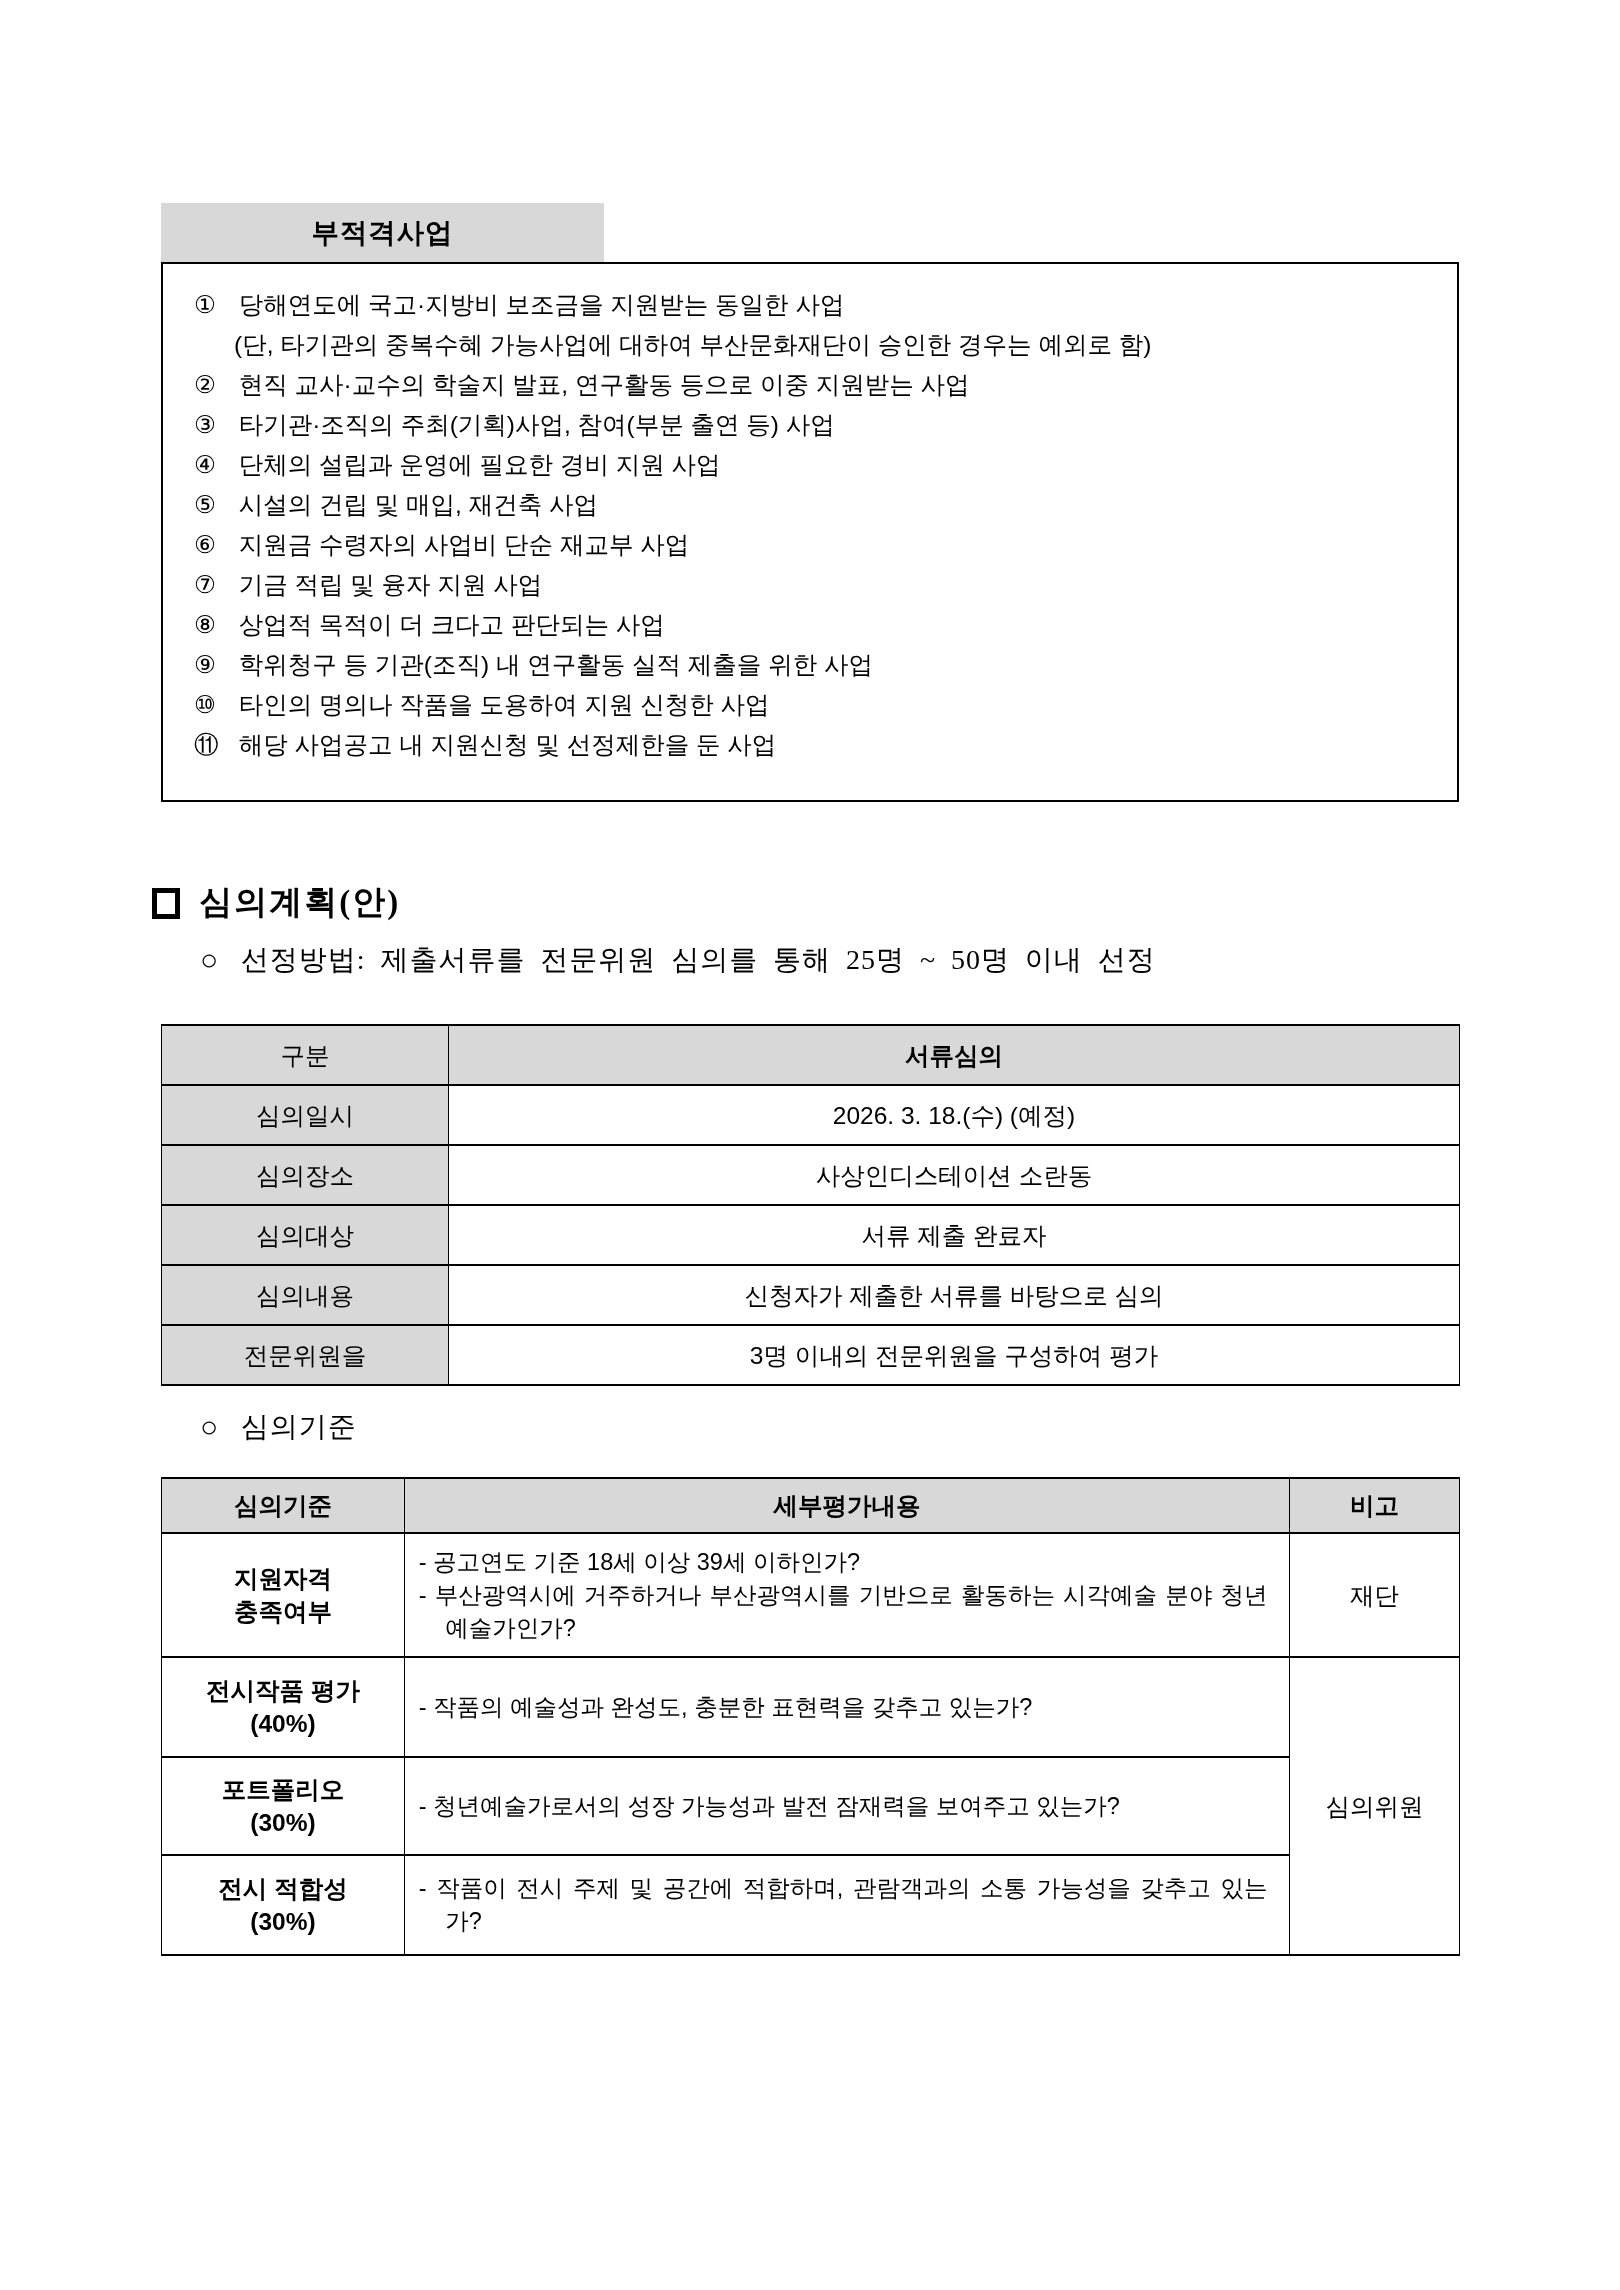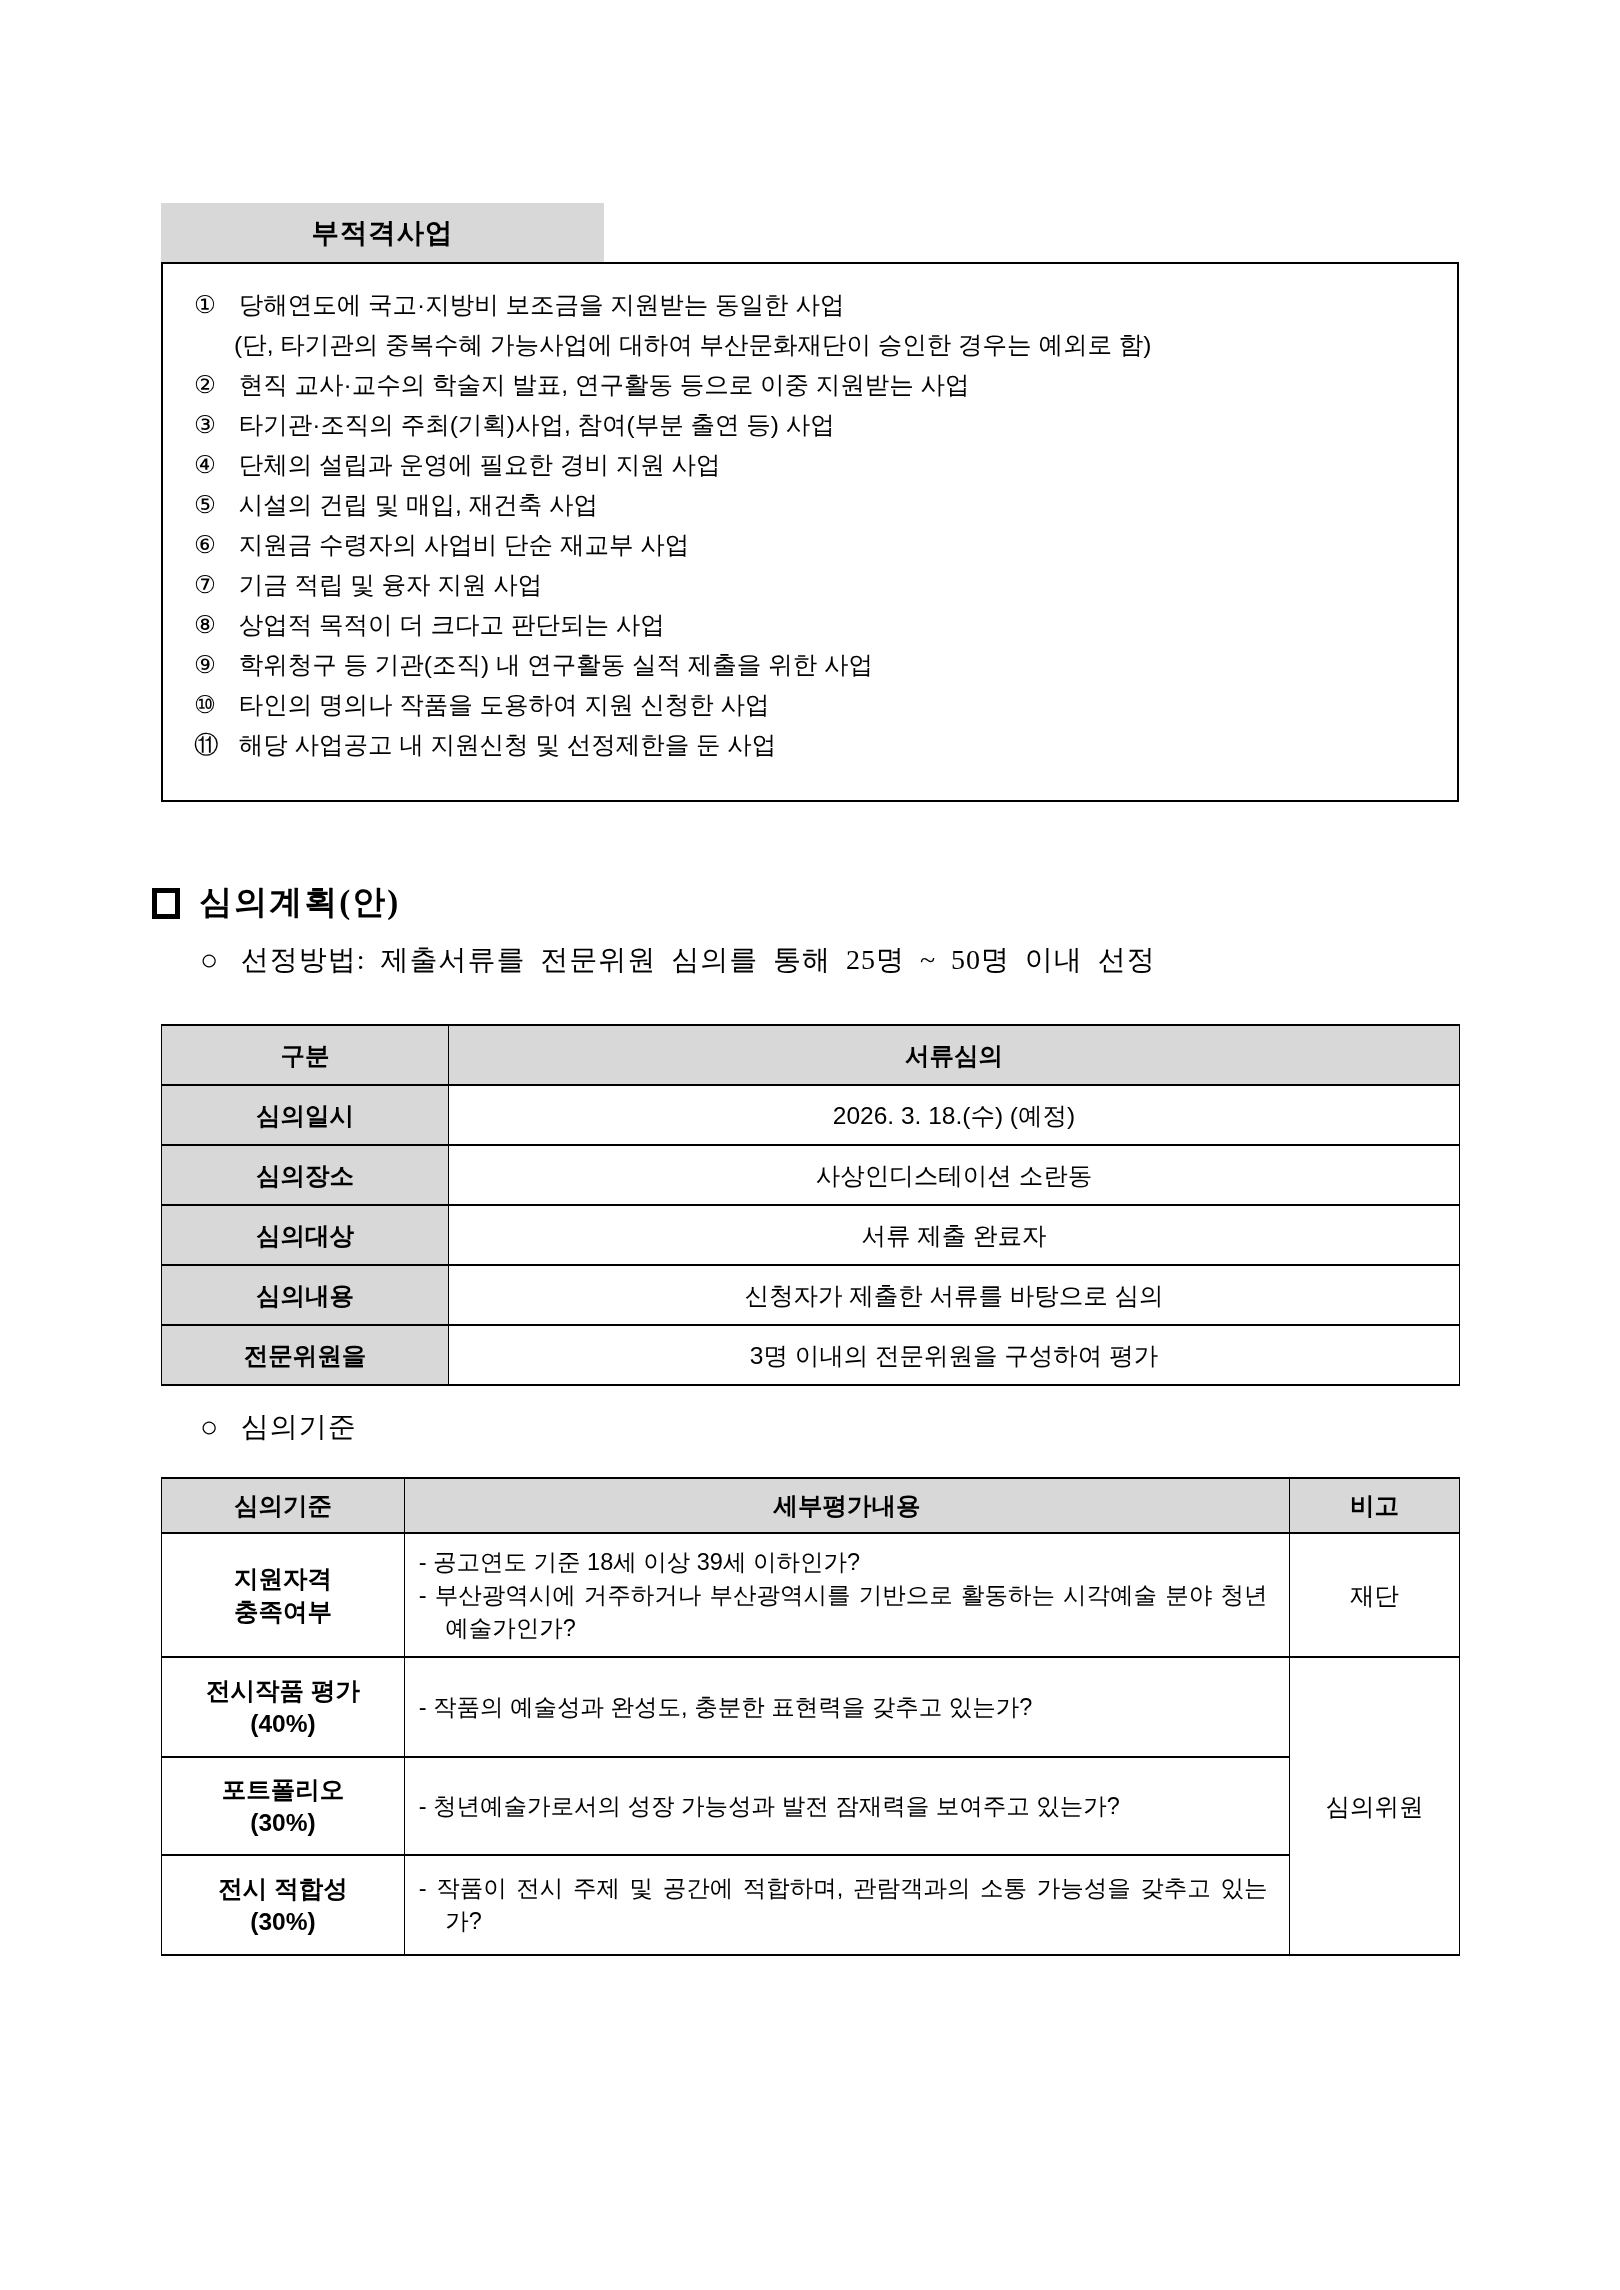--- a/index.html
+++ b/index.html
@@ -59,21 +59,21 @@
   td,th{
     border:1px solid #000;
     border-top-width:2px;border-bottom-width:2px;
     box-sizing:border-box;
     font-size:24.5px;vertical-align:middle;
     padding:0;
   }
   .tbl{position:absolute;left:161px;width:1298px;}
   #review-table{top:1024px;}
   #review-table td{height:60px;text-align:center;}
-  #review-table .lab{background:#d8d8d8;font-weight:bold;margin-left:48px;}
+  #review-table .lab{background:#d8d8d8;font-weight:normal;margin-left:48px;}
   #review-table .hdr{background:#d8d8d8;font-weight:bold;}
 
   #criteria-table{top:1477px;}
   #criteria-table td{text-align:center;}
   #criteria-table tr.hrow td{background:#d8d8d8;font-weight:bold;height:55px;}
   #criteria-table td.crit{font-weight:bold;line-height:33px;}
   #criteria-table td.det{
     text-align:left;padding:9.8px 21.6px 9.8px 13.7px;margin-top:37px;
   }
   #criteria-table td.det .ditem{

